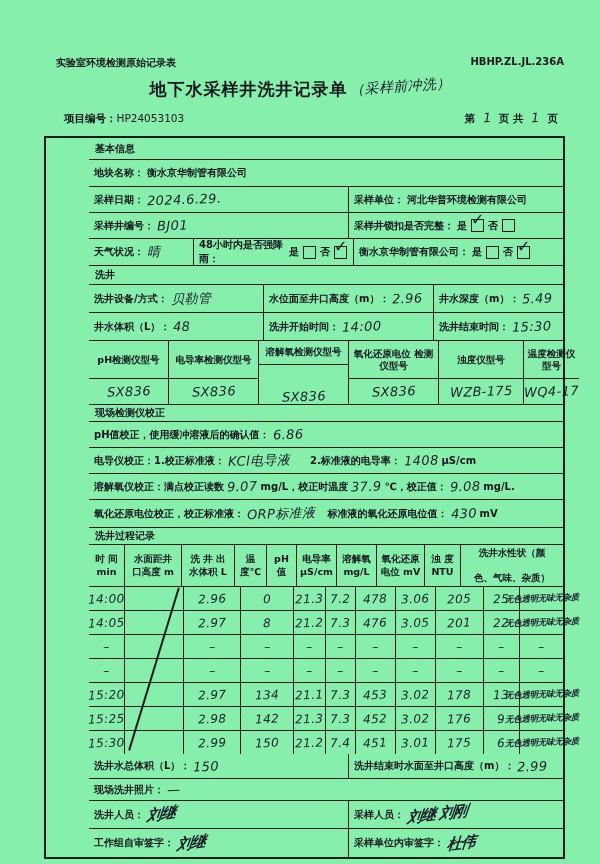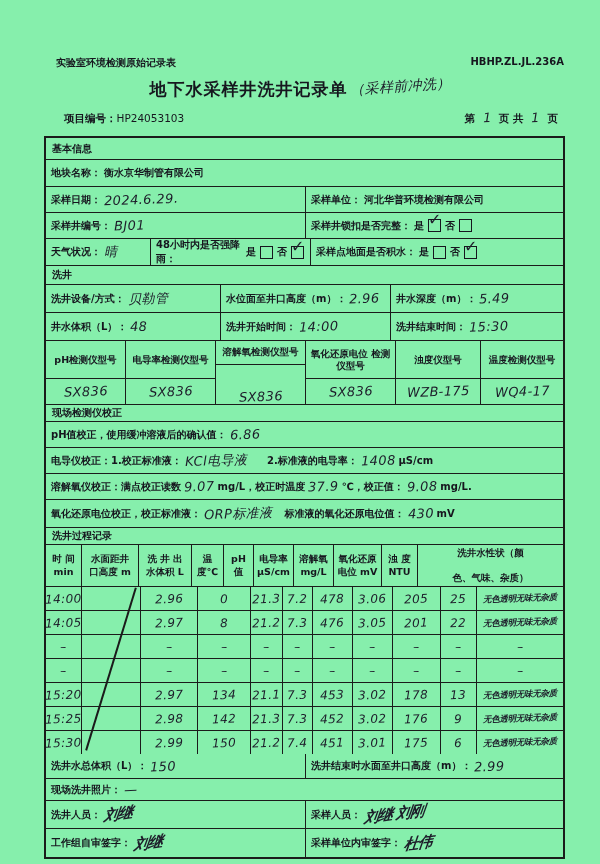--- a/index.html
+++ b/index.html
@@ -18,21 +18,21 @@
   .hw-sm{font-size:9px;letter-spacing:-.3px;font-weight:600;}
   .sig{font-size:15px;font-weight:600;transform:rotate(-7deg) skewX(-14deg);letter-spacing:-1px;}
   
   .toprow{position:absolute;left:56px;right:36px;top:56px;display:flex;justify-content:space-between;font-size:10px;}
   .titlerow{position:absolute;left:0;top:78px;width:100%;text-align:center;}
   .title{font-size:17px;font-weight:700;letter-spacing:1px;}
   .title-annot{font-size:14px;vertical-align:4px;margin-left:2px;transform:rotate(-4deg);}
   .projrow{position:absolute;left:56px;right:40px;top:110px;display:flex;justify-content:space-between;font-size:10.5px;align-items:flex-end;margin-left:8px;}
   .pageinfo span{margin:0 2px;}
   
-  .form{position:absolute;left:44px;top:136px;width:521px;border:2px solid #1b1b1b;box-sizing:border-box;background:transparent;}
+  .form{position:absolute;left:44px;top:136px;width:521px;border:2px solid #1b1b1b;box-sizing:border-box;background:transparent;padding-left:43px;}
   .r{display:flex;border-bottom:1px solid #1b1b1b;align-items:stretch;box-sizing:border-box;}
   .r:last-child{border-bottom:none;}
   .cell{border-right:1px solid #1b1b1b;display:flex;align-items:center;padding:0 5px;box-sizing:border-box;font-size:10px;font-weight:700;gap:3px;min-width:0;}
   .cell:last-child{border-right:none;}
   .sect{font-size:10px;font-weight:700;padding:0 6px;display:flex;align-items:center;}
   .h17{height:17px}.h19{height:19px}.h22{height:22px}.h25{height:25px}.h26{height:26px}
   .h27{height:27px}.h28{height:28px}.h42{height:42px}.h64{height:64px}
   
   .cb{width:11px;height:11px;border:1.5px solid #16161e;display:inline-block;position:relative;margin:0 1px;flex:none;}
   .cb .mk{position:absolute;left:-1px;top:-10px;font-size:16px;font-style:italic;color:#1d1d2a;font-weight:600;}
@@ -134,21 +134,21 @@
         <span>是</span>
         <span class="cb">
             <span class="mk"></span>
           </span>
         <span>否</span>
         <span class="cb">
             <span class="mk">✓</span>
           </span>
       </div>
       <div class="cell" style="flex:1">
-        <span>采样点地面是否积水：</span>
+        <span>衡水京华制管有限公司：</span>
         <span>是</span>
         <span class="cb">
             <span class="mk"></span>
           </span>
         <span>否</span>
         <span class="cb">
             <span class="mk">✓</span>
           </span>
       </div>
     </div>

